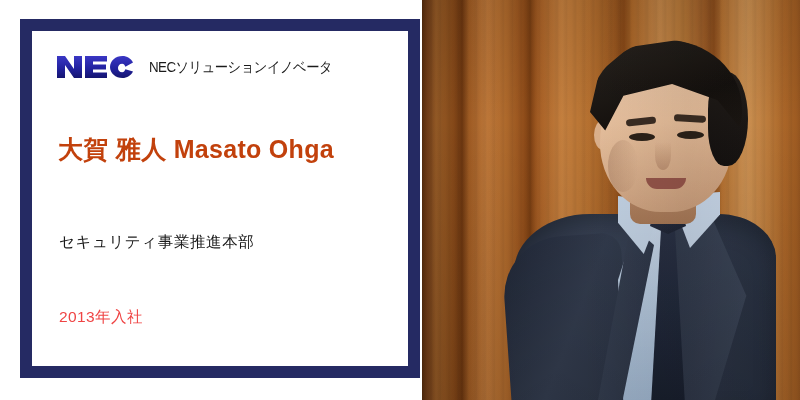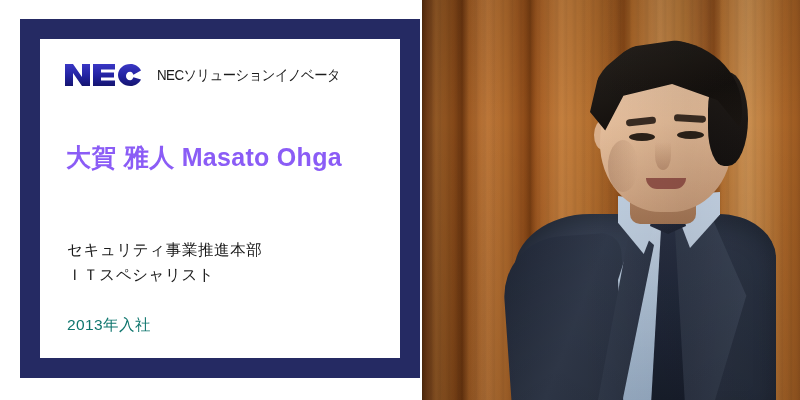--- a/index.html
+++ b/index.html
@@ -18,21 +18,21 @@
 
   
   .card-frame {
     position: absolute;
     left: 20px;
     top: 19px;
     width: 400px;
     height: 359px;
     box-sizing: border-box;
     background: #252a63;
-    padding: 20px;
+    padding: 12px;
   }
   .card-inner {
     width: 100%;
     height: 100%;
     background: #ffffff;
     box-sizing: border-box;
     position: relative;
   }
 
   
@@ -57,21 +57,21 @@
     font-family: "Liberation Sans", "DejaVu Sans", sans-serif;
   }
 
   
   .person-name {
     position: absolute;
     left: 26px;
     top: 102px;
     font-size: 25px;
     font-weight: bold;
-    color: #8b5cf6;
+    color: #c2410c;
     letter-spacing: 0.3px;
     white-space: nowrap;
   }
   .meta-block {
     position: absolute;
     left: 27px;
     top: 190px;
     font-size: 15.5px;
     color: #1a1a1a;
     line-height: 1.62;
@@ -79,21 +79,21 @@
     margin-top: 8px;
   }
   .meta-line {
     white-space: nowrap;
   }
   .join-year {
     position: absolute;
     left: 27px;
     top: 276px;
     font-size: 15.5px;
-    color: #0f766e;
+    color: #ef4444;
     letter-spacing: 0.4px;
     white-space: nowrap;
   }
 
   
   .photo {
     position: absolute;
     left: 422px;
     top: 0;
     width: 378px;
@@ -329,21 +329,20 @@
                    C70 23 74 20.6 76 16.5 l-7.6 -2.2 c-0.8 2 -1.6 3 -3.2 3 c-2.6 0 -4.2 -2 -4.2 -4.3
                    c0 -2.3 1.6 -4.3 4.2 -4.3 c1.6 0 2.4 1 3.2 3 Z" fill="url(#necg)"></path>
         </svg>
         <span class="nec-sub">NECソリューションイノベータ</span>
       </div>
 
       <div class="person-name">大賀 雅人 Masato Ohga</div>
 
       <div class="meta-block">
         <div class="meta-line">セキュリティ事業推進本部</div>
-        <div class="meta-line">ＩＴスペシャリスト</div>
       </div>
 
       <div class="join-year">2013年入社</div>
 
     </div>
   </div>
 
   <div class="photo">
     <div class="wood-bg"></div>
     <div class="wood-grain"></div>

